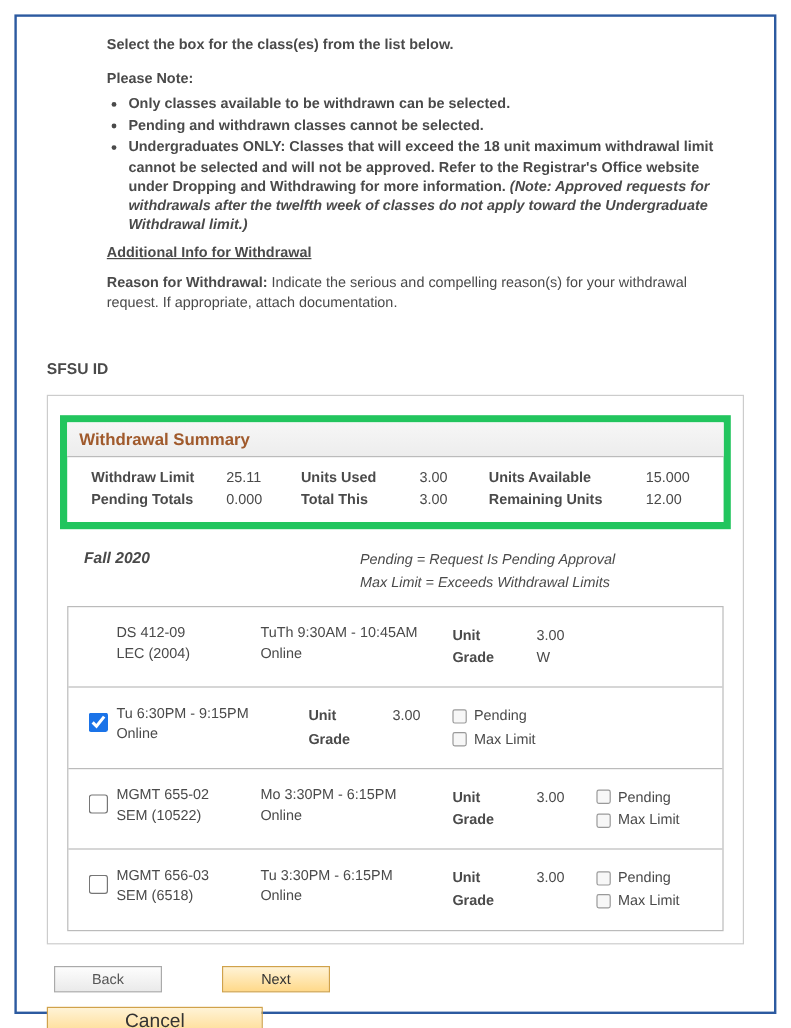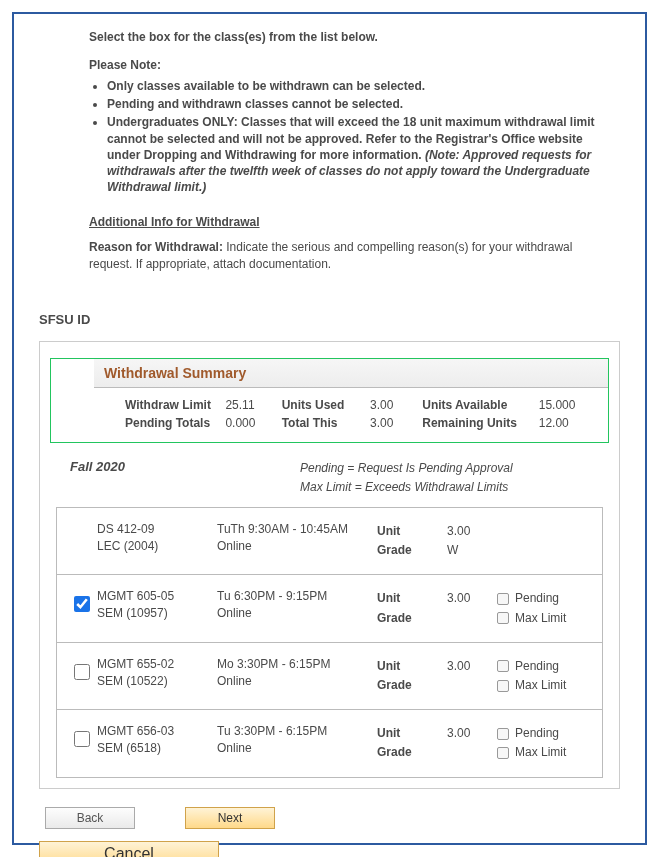--- a/index.html
+++ b/index.html
@@ -20,53 +20,52 @@
   }
   .instructions {
     margin-left: 50px;
     margin-top: 10px;
     margin-right: 10px;
     color: #4a4a4a;
   }
   .instructions b { font-weight: bold; color: #4a4a4a;}
   .instructions ul { margin: 6px 0 6px 18px; padding: 0; font-weight: bold; }
   .instructions li { margin-bottom: 2px; line-height: 1.35; }
-  .addl-title { text-decoration: underline; font-weight: bold; display: block; margin-top: 20px; margin-bottom: 10px; }
+  .addl-title { text-decoration: underline; font-weight: bold; display: block; margin-top: 8px; margin-bottom: 10px; }
   .reason-line { margin-bottom: 6px; line-height: 1.35; }
   .sfsu-id {
     font-weight: bold;
     color: #4a4a4a;
     margin-top: 40px;
     margin-bottom: 14px;
     font-size: 13px;
   }
   .panel-outer {
     border: 1px solid #ccc;
     background: #fff;
     padding: 16px 10px 10px 10px;
   }
   .summary-box {
-    border: 1px solid #22c55e;
-    padding-left: 43px;
+    border: 6px solid #22c55e;
   }
   .summary-head {
     background: linear-gradient(#f6f6f6,#ededed);
     border-bottom: 1px solid #bbb;
     padding: 6px 10px;
     color: #a05a2c;
     font-weight: bold;
     font-size: 14px;
   }
   .summary-body {
     padding: 6px 10px 8px 20px;
   }
   .summary-row {
     display: flex;
     align-items: flex-end;
-    margin: 4px 11px;
+    margin: 4px 0;
     gap: 12px;
   }
   .summary-row .lab { width: 110px; font-weight: bold; color: #4a4a4a; }
   .summary-row .val { width: 55px; color: #4a4a4a; }
   .summary-row .lab2 { width: 95px; font-weight: bold; color: #4a4a4a; }
   .summary-row .val2 { width: 50px; color: #4a4a4a; }
   .summary-row .lab3 { width: 130px; font-weight: bold; color: #4a4a4a; }
   .summary-row .val3 { width: 60px; color: #4a4a4a; }
   .term-row {
     display: flex;
@@ -214,24 +213,20 @@
           <div class="col-units">
             <div>3.00</div>
             <div>W</div>
           </div>
           <div class="col-flags"></div>
         </div>
         <div class="class-row">
           <div class="col-check">
             <input type="checkbox" checked="" style="">
           </div>
-          <div class="col-course">
-            <div>MGMT 605-05</div>
-            <div class="line2">SEM (10957)</div>
-          </div>
           <div class="col-sched">
             <div>Tu 6:30PM - 9:15PM</div>
             <div class="line2">Online</div>
           </div>
           <div class="col-unitgrade">
             <div>Unit</div>
             <div>Grade</div>
           </div>
           <div class="col-units">
             <div>3.00</div>

